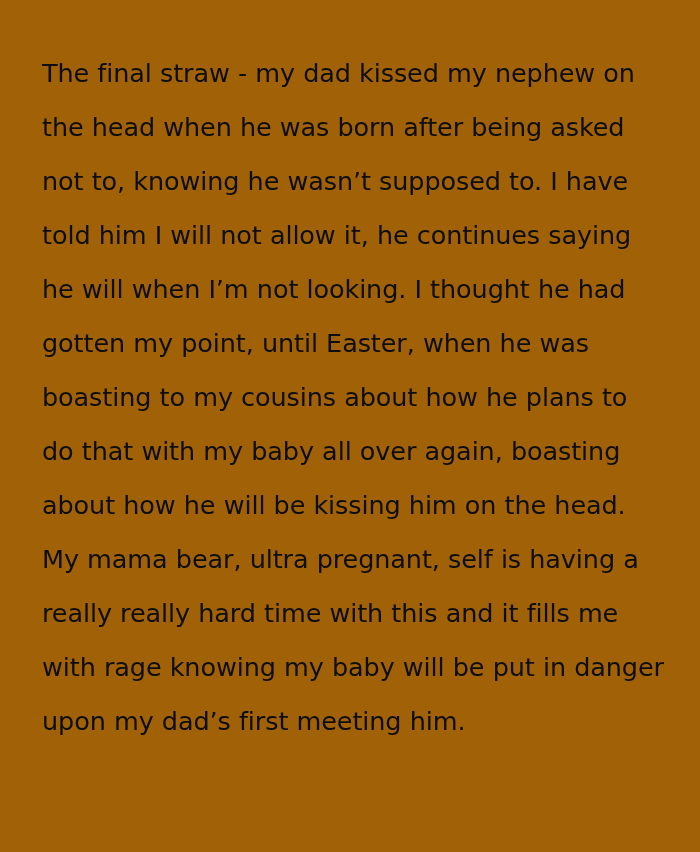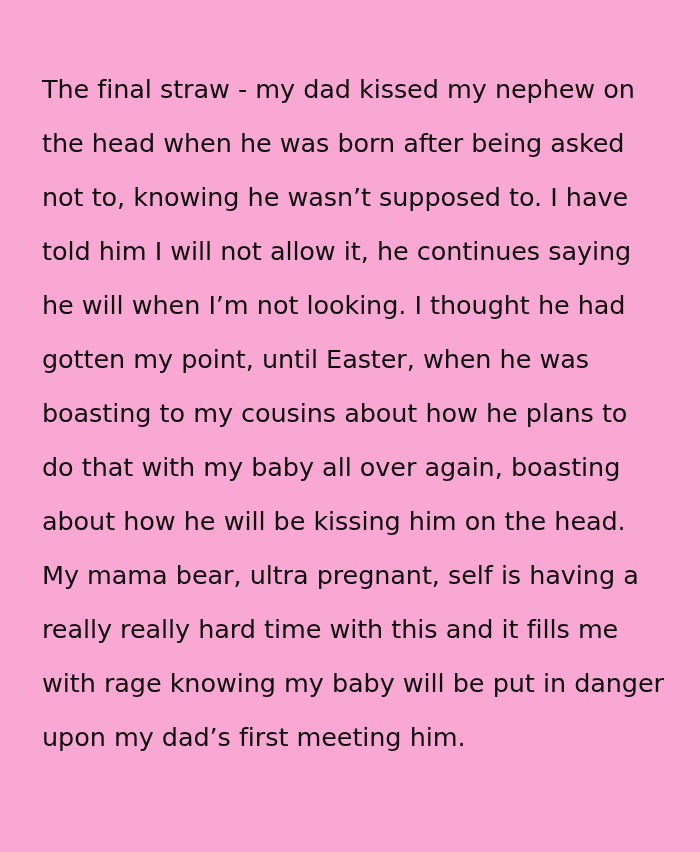--- a/index.html
+++ b/index.html
@@ -10,22 +10,22 @@
     width: 700px;
     height: 852px;
     background: #f7f7f7;
     font-family: "DejaVu Sans", sans-serif;
     overflow: hidden;
   }
   .page {
     box-sizing: border-box;
     width: 700px;
     height: 852px;
-    background: #f9a8d4;
-    padding: 36px 34px 24px 42px;
+    background: #a16207;
+    padding: 20px 34px 24px 42px;
     display: flex;
     align-items: flex-start;
   }
   .story-text {
     font-size: 25.5px;
     line-height: 54px;
     color: #0d0d0d;
     letter-spacing: -0.1px;
     font-weight: 400;
     white-space: pre-wrap;

